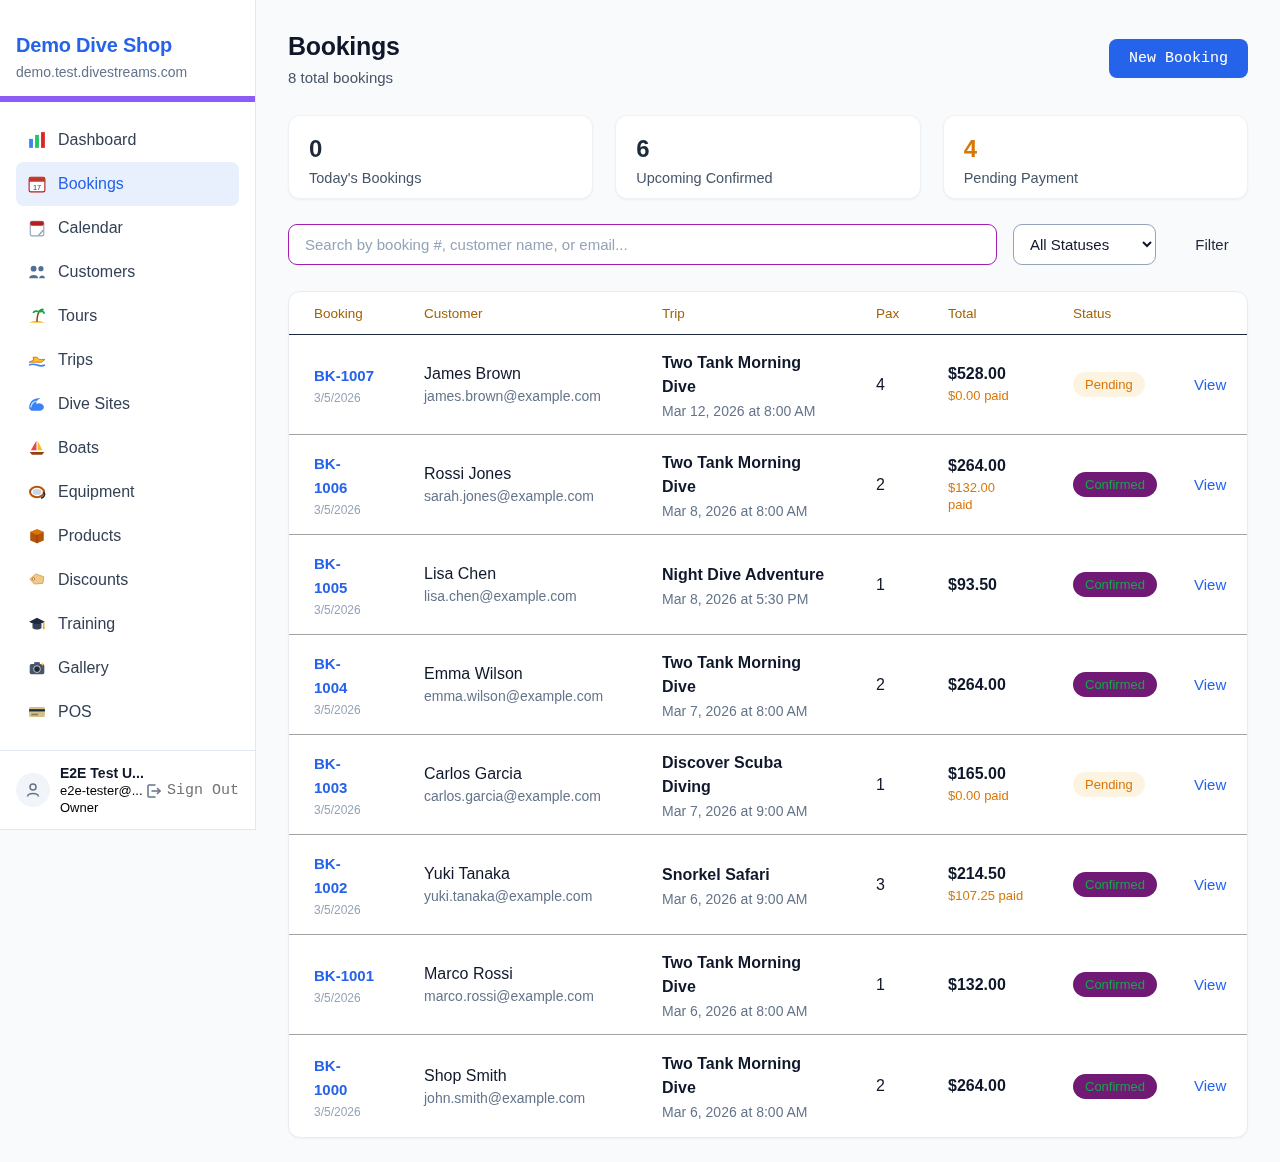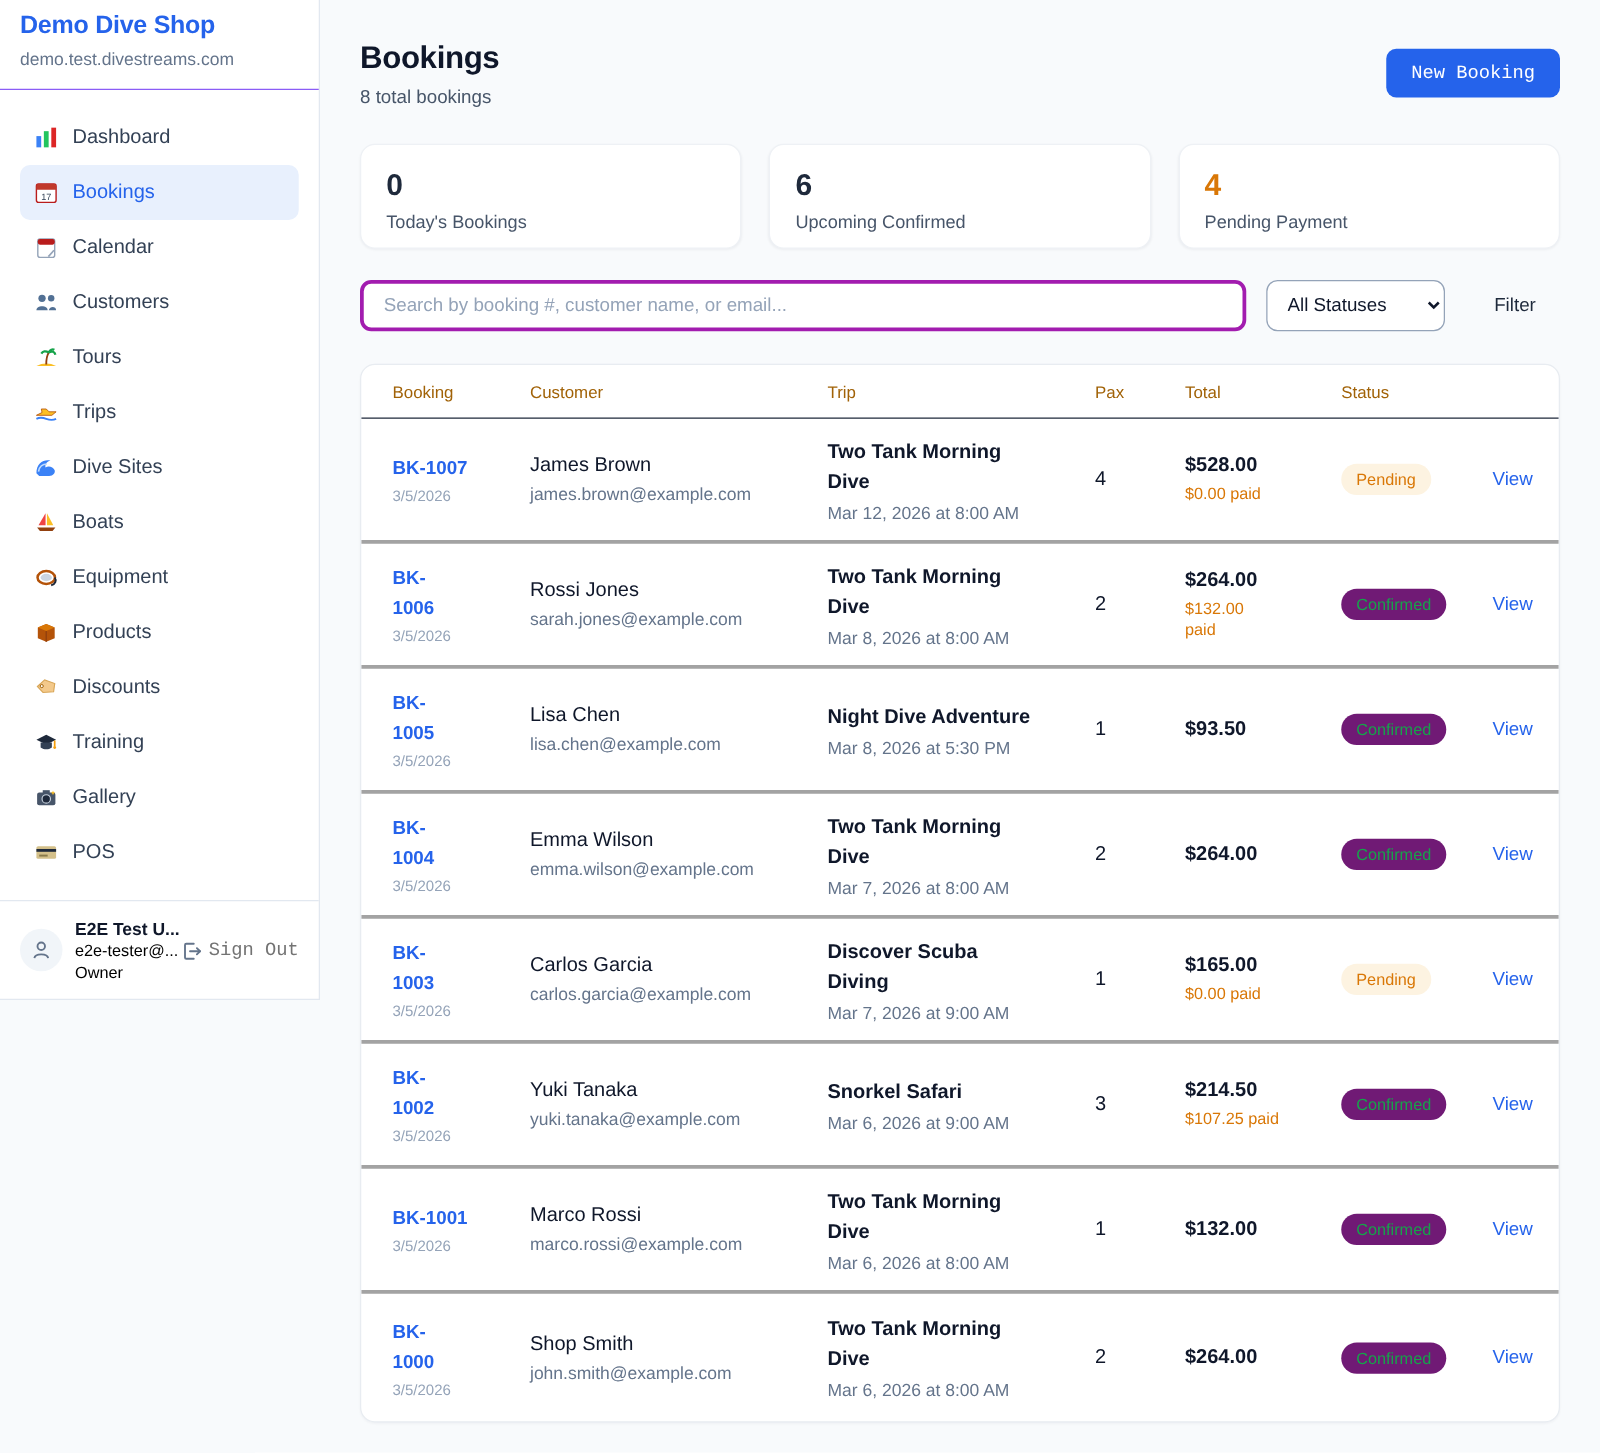--- a/index.html
+++ b/index.html
@@ -12,21 +12,21 @@
     align-items:flex-start;
   }
 
   
   .sidebar {
     width:256px; flex:0 0 256px;
     background:#ffffff;
     border-right:1px solid #e2e8f0;
     border-bottom:1px solid #e2e8f0;
   }
-  .brand { padding:9px 16px 16px; border-bottom:1px solid #8b5cf6; }
+  .brand { padding:34px 16px 16px; border-bottom:6px solid #8b5cf6; }
   .brand h1 { font-size:20px; font-weight:bold; color:#2563eb; letter-spacing:-.2px; }
   .brand .domain { margin-top:7px; font-size:14px; color:#64748b; }
   .nav { padding:16px 16px; }
   .nav-item {
     display:flex; align-items:center; gap:12px;
     height:44px; padding:0 12px; border-radius:8px;
     font-size:16px; color:#334155; cursor:pointer;
   }
   .nav-item.active { background:#e8f0fd; color:#2563eb; }
   .nav-icon { width:18px; height:18px; display:inline-flex; align-items:center; justify-content:center; flex:0 0 18px; }
@@ -67,21 +67,21 @@
     flex:1; background:#fff; border:1px solid #eef1f5; border-radius:12px;
     box-shadow:0 1px 2px rgba(15,23,42,.05);
     padding:19px 20px; height:84px;
   }
   .stat-value { font-size:24px; font-weight:bold; color:#1e293b; }
   .stat-label { margin-top:7px; font-size:14.5px; color:#475569; }
 
   .filter-row { display:flex; align-items:center; margin-top:25px; }
   .search-input {
     flex:1; height:41px; background:#fff;
-    border:3px solid #a21caf; border-radius:9px;
+    border:1px solid #a21caf; border-radius:9px;
     padding:0 16px; font-size:15px; font-family:inherit; color:#0f172a;
   }
   .search-input::placeholder { color:#94a3b8; }
   .status-select {
     margin-left:16px; height:41px; width:143px;
     border:1px solid #94a3b8; border-radius:9px; background:#fff;
     font-size:15px; font-family:inherit; color:#0f172a; padding:0 8px 0 12px;
   }
   .filter-btn {
     margin-left:20px; width:72px; text-align:center;
@@ -93,21 +93,21 @@
   .table-card {
     margin-top:26px; background:#fff;
     border:1px solid #e8ecf1; border-radius:12px;
     box-shadow:0 1px 2px rgba(15,23,42,.04);
     overflow:hidden;
   }
   .tgrid { display:grid; grid-template-columns:135px 238px 214px 72px 125px 121px 1fr; align-items:center; }
   .thead { height:43px; border-bottom:1px solid #1e293b; }
   .th { font-size:13.5px; color:#a16207; font-weight:500; padding-right:10px; }
   .cell-pad { padding-left:25px; }
-  .trow { height:100px; border-bottom:3px solid #a3a3a3; }
+  .trow { height:100px; border-bottom:1px solid #a3a3a3; }
   .trow:last-child { border-bottom:none; height:102px; }
   .booking-id {
     font-size:15px; font-weight:bold; color:#2563eb; text-decoration:none;
     white-space:pre-line; line-height:24px; display:block; cursor:pointer;
   }
   .booking-date { font-size:12px; color:#94a3b8; margin-top:3px; }
   .cust-name { font-size:16px; color:#0f172a; }
   .cust-email { font-size:14px; color:#64748b; margin-top:5px; }
   .trip-name { font-size:16px; font-weight:bold; color:#0f172a; white-space:pre-line; line-height:24px; }
   .trip-date { font-size:14px; color:#64748b; margin-top:4px; }

